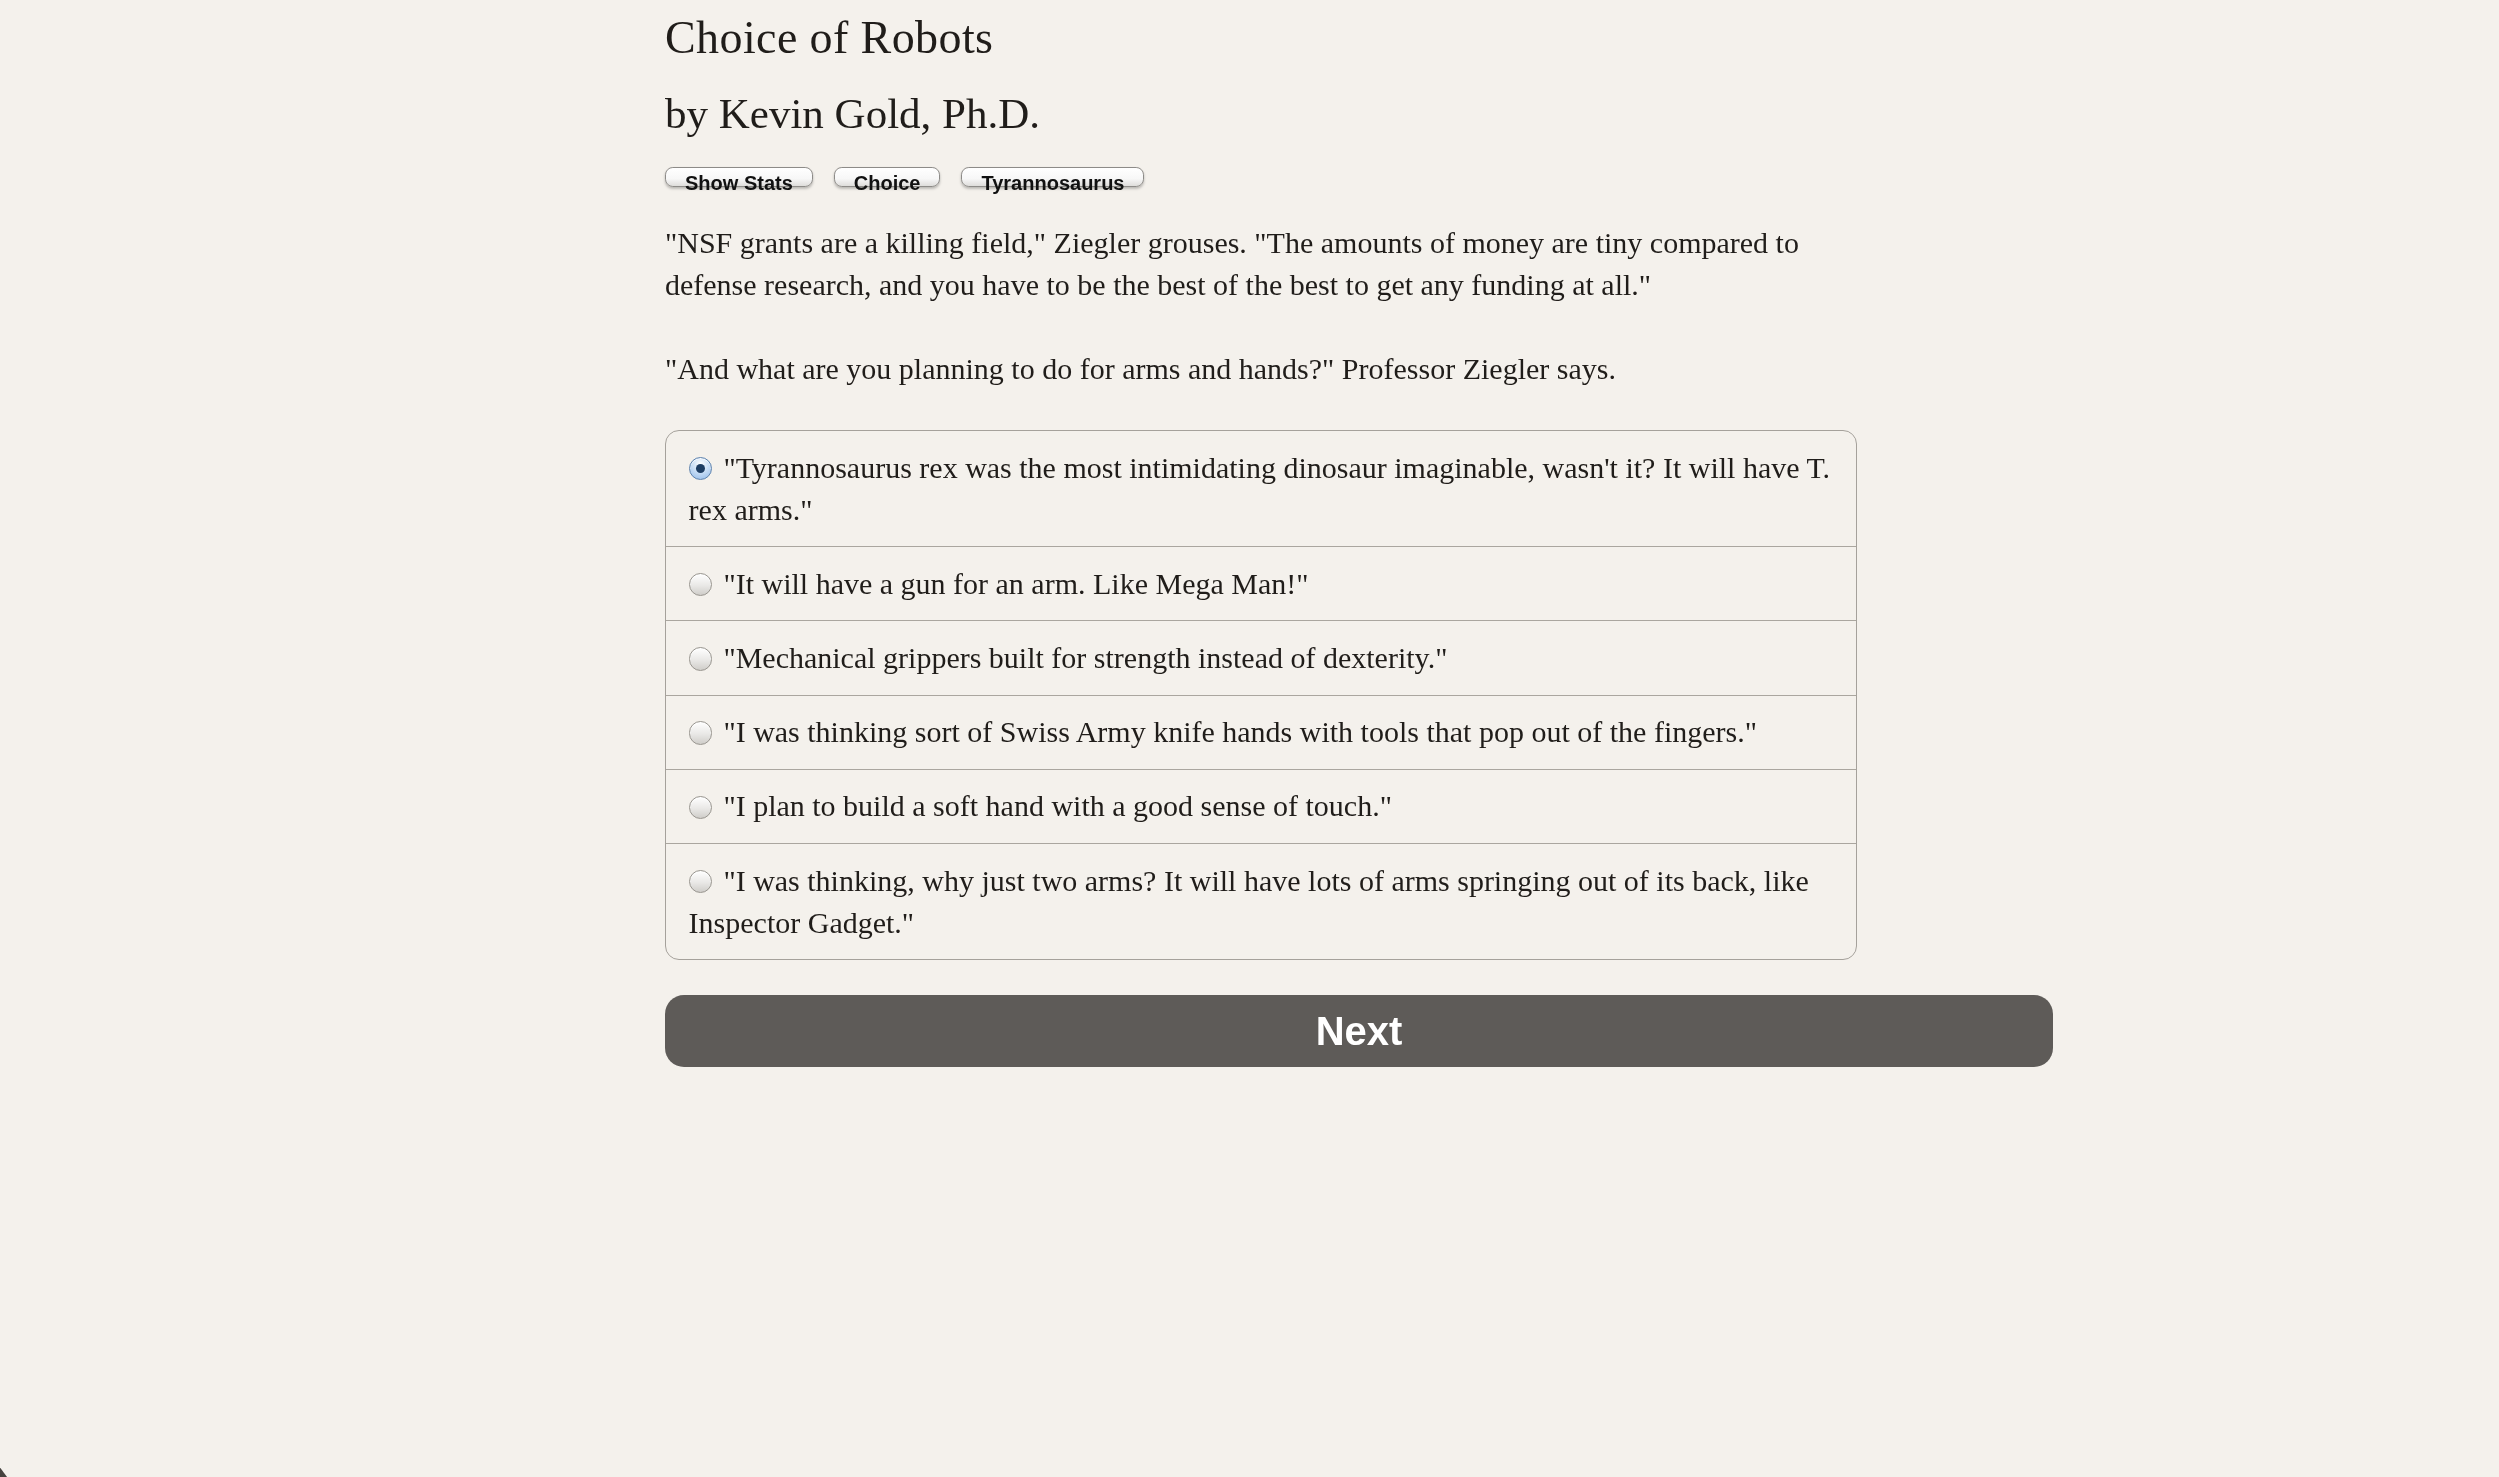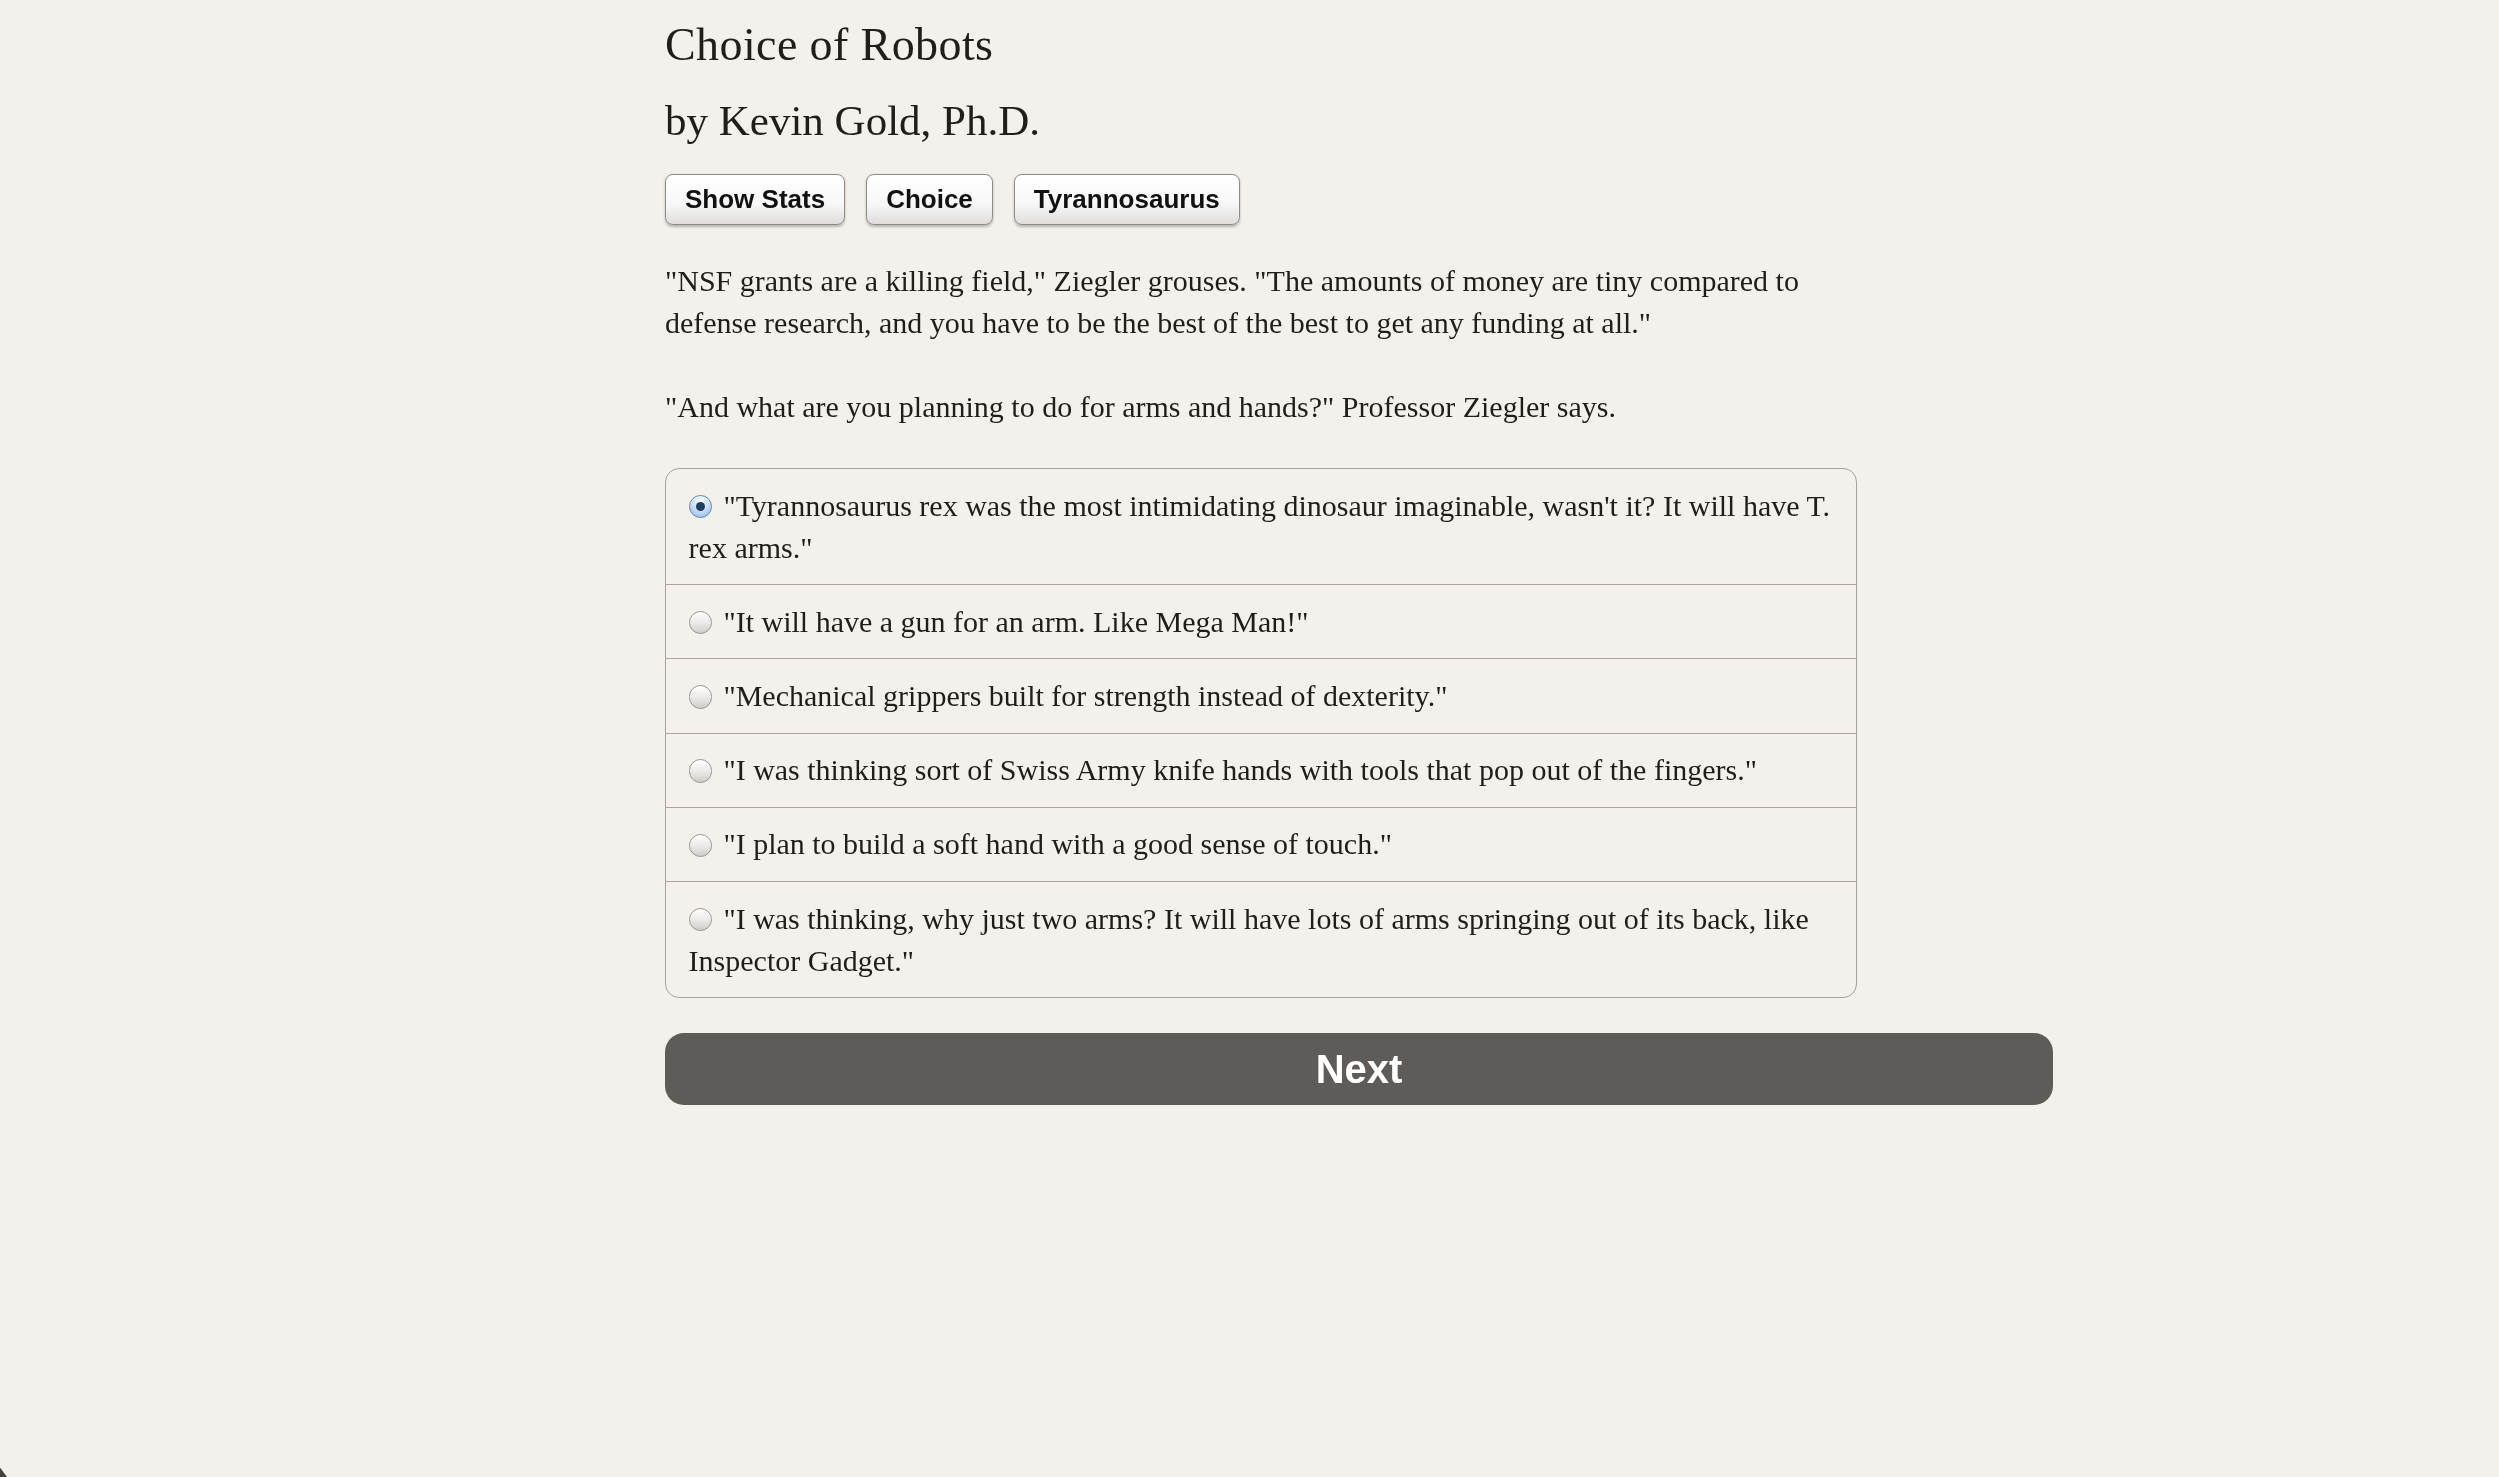--- a/index.html
+++ b/index.html
@@ -15,44 +15,44 @@
   html,body{width:2500px;height:1478px;overflow:hidden;}
   body{
     background:var(--background);
     color:var(--text);
     font-family:"Liberation Serif", serif;
   }
   .page{position:relative;width:2500px;height:1478px;}
   .content{position:absolute;left:665px;top:0;width:1192px;}
 
   h1.title{
-    margin-top:16px;
+    margin-top:9px;
     font-size:46px;
     font-weight:400;
     letter-spacing:0.4px;
     line-height:1.25;
   }
   .byline{
     margin-top:21px;
     font-size:43px;
     line-height:1.2;
   }
   .toolbar{
     margin-top:28px;
     display:flex;
     gap:21px;
     align-items:center;
   }
   .toolbar button{
     font-family:"Liberation Sans", sans-serif;
-    font-size:26px;
+    font-size:20px;
     font-weight:700;
     color:#111;
     padding:4.3px 19px;
-    height:51px;
+    height:20px;
     border:1.7px solid #8d8b88;
     border-radius:7.8px;
     background:linear-gradient(180deg,#ffffff 0%,#f7f7f7 60%,#dedddb 100%);
     box-shadow:0 1.7px 2.6px rgba(0,0,0,0.25);
     cursor:pointer;
   }
   p.story{
     margin-top:42px;
     font-size:30px;
     line-height:42px;

